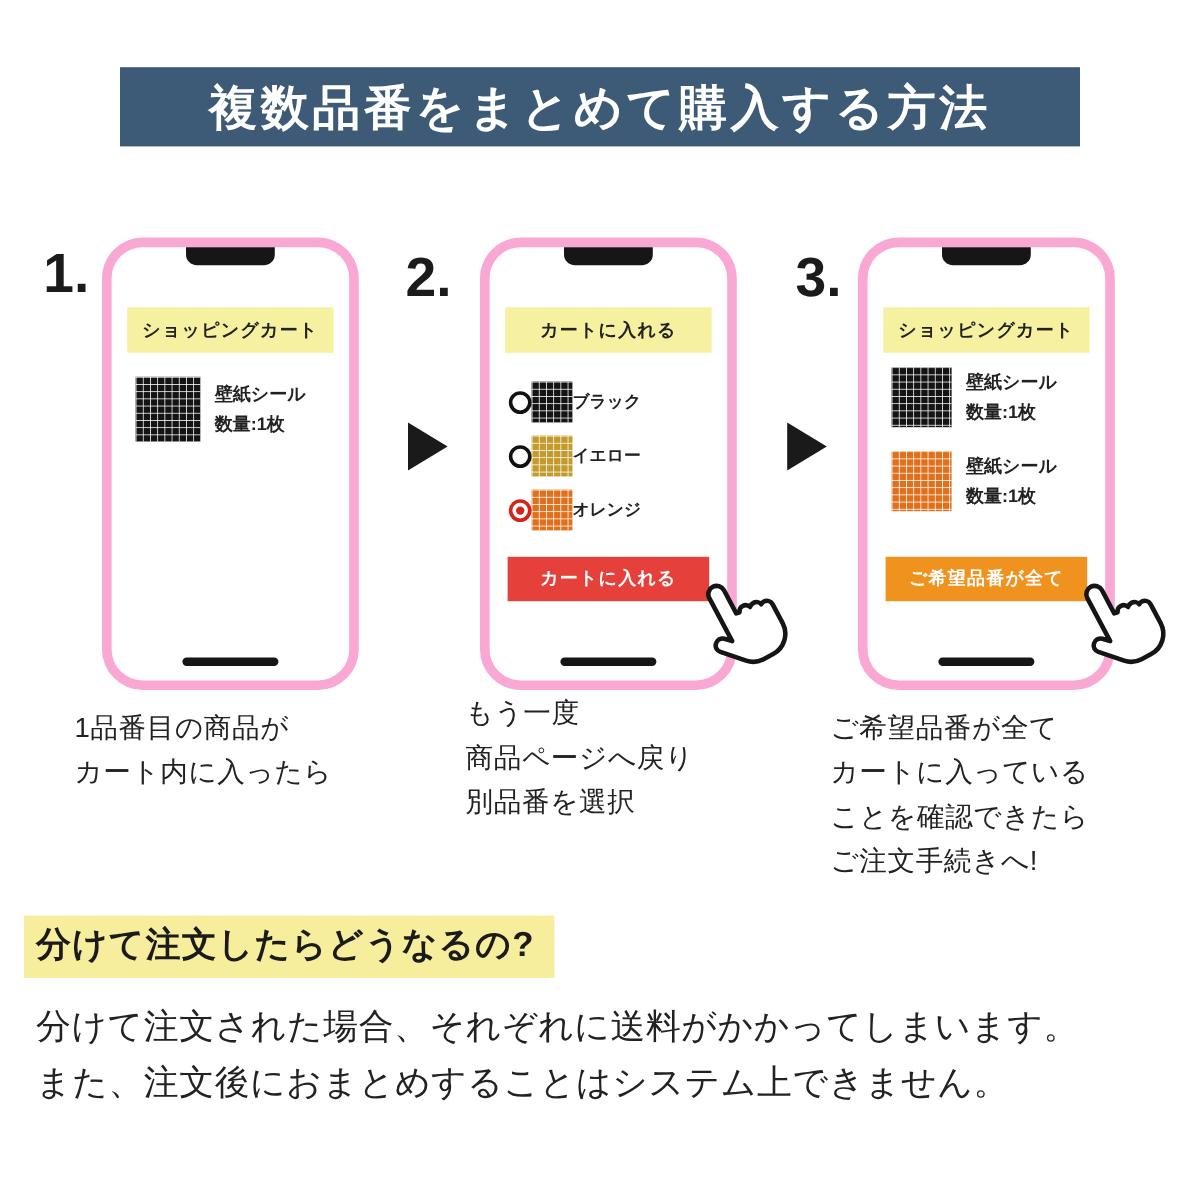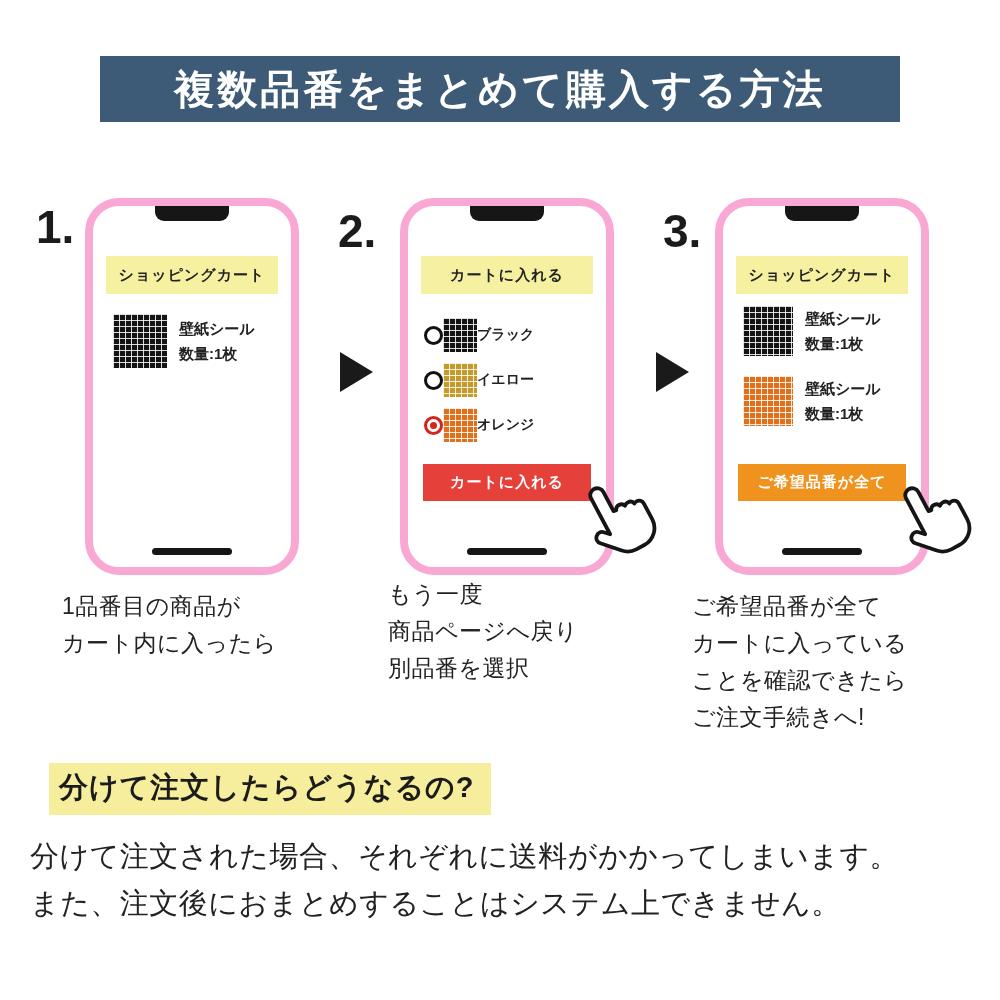--- a/index.html
+++ b/index.html
@@ -81,21 +81,21 @@
   
   .caption { position: absolute; font-size: 23px; line-height: 37px;
     color: #222; font-weight: 500; letter-spacing: 0.5px; }
   .cap-1 { left: 62px;  top: 588px; }
   .cap-2 { left: 388px; top: 576px; }
   .cap-3 { left: 692px; top: 588px; }
 
   
   .note-heading { position: absolute; left: 20px; top: 763px; background: #f6ee9c;
     padding: 5px 16px 7px 10px; font-size: 29px; font-weight: 700; color: #1b1b1b;
-    letter-spacing: 1px; margin-left: 29px; }
+    letter-spacing: 1px; }
   .note-body { position: absolute; left: 30px; top: 833px; font-size: 29px;
     line-height: 47px; color: #222; font-weight: 500; letter-spacing: 0.5px; }
 </style>
 </head>
 <body>
 
 <div class="canvas">
 
   <div class="title-bar">
     <span class="title-text">複数品番をまとめて購入する方法</span>

